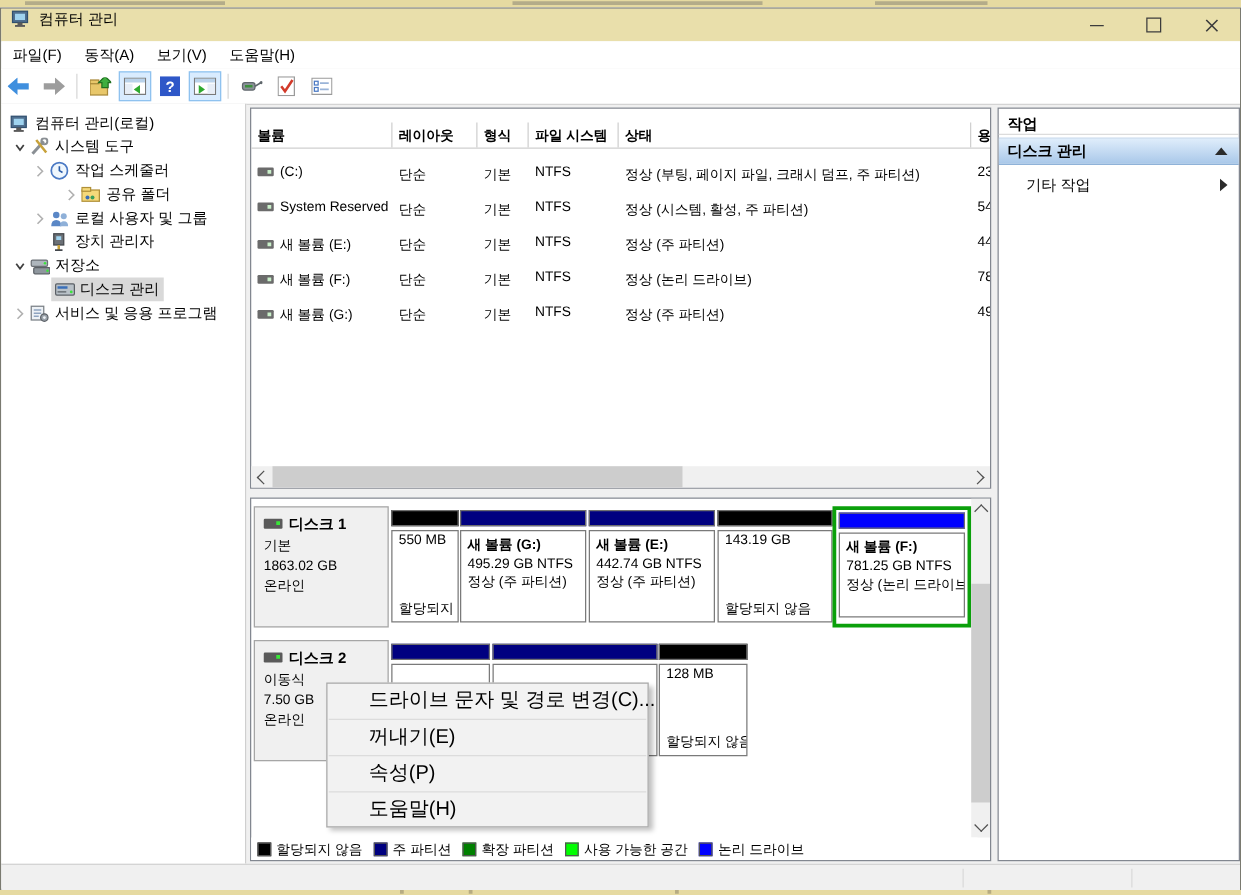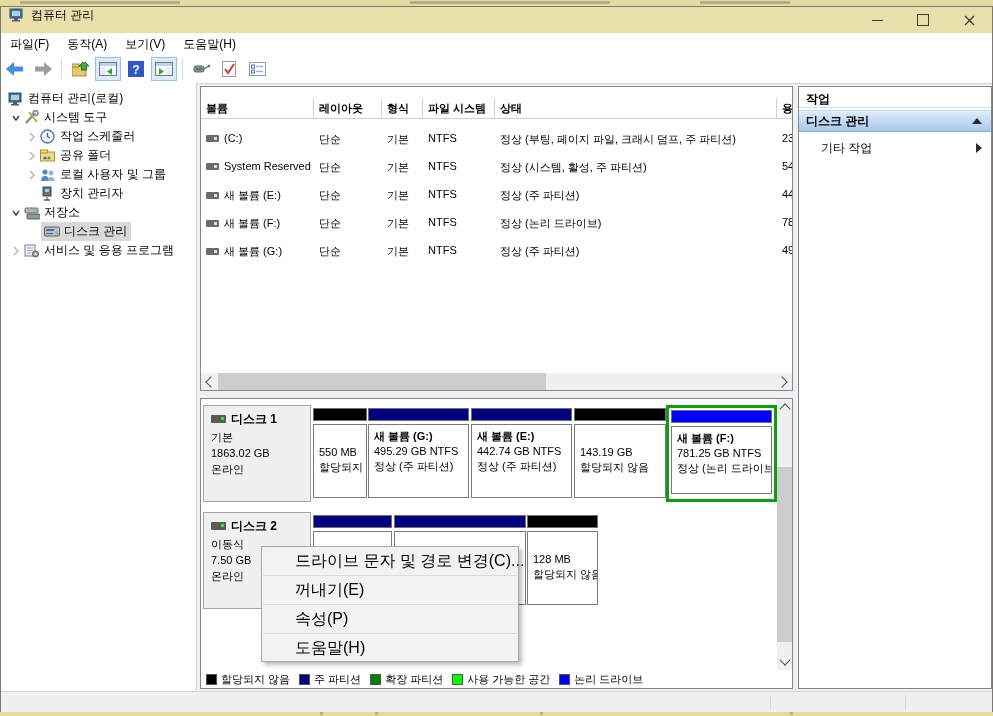--- a/index.html
+++ b/index.html
@@ -72,21 +72,21 @@
   .a-down{transform:rotate(45deg);margin-bottom:3px;}
 
   .diskrow{position:absolute;left:0;width:576px;height:97px;}
   .disklabel{position:absolute;left:2px;top:0;width:108px;height:97px;background:#f0f0f0;border:1px solid #a6a6a6;box-sizing:border-box;padding:5px 0 0 7px;font-size:11px;line-height:16px;}
   .diskname{font-weight:bold;font-size:12px;display:flex;align-items:center;gap:5px;margin-bottom:2px;}
   .dico{display:inline-block;width:15px;height:8px;background:#5a5a5a;border-radius:1px;position:relative;}
   .dico:after{content:"";position:absolute;right:2px;top:2px;width:3px;height:3px;background:#39e639;}
   .part{position:absolute;top:0;height:97px;box-sizing:border-box;}
   .pbar{margin-top:3px;height:13px;border:1px solid #6f6f6f;box-sizing:border-box;}
   .pbody{margin-top:3px;height:74px;border:1px solid #7a7a7a;background:#fff;box-sizing:border-box;padding:4px 2px 2px 5px;font-size:11px;line-height:15px;overflow:hidden;white-space:nowrap;}
-  .pbody.center{display:flex;flex-direction:column;justify-content:center;padding-top:0;}
+  .pbody.center{display:flex;flex-direction:column;justify-content:space-between;padding-top:0;}
   .ptitle{font-weight:bold;}
   .extframe{border:3px solid #0ba00b;padding:1px 2px;}
   .extframe .pbar{margin-top:1px;}
   .extframe .pbody{height:68px;}
 
   .legend{position:absolute;left:0;top:271px;width:576px;height:18px;display:flex;align-items:center;padding-left:5px;font-size:11px;gap:9px;background:#fff;}
   .litem{display:flex;align-items:center;gap:4px;white-space:nowrap;}
   .lsq{width:11px;height:11px;display:inline-block;border:1px solid #555;box-sizing:border-box;}
 
   
@@ -250,21 +250,21 @@
             </svg>
           </span>
         <span class="ticon">
             <svg width="15" height="15">
               <circle cx="7.5" cy="7.5" r="6.5" fill="#eef6fd" stroke="#4a79c4" stroke-width="1.4"></circle>
               <path d="M7.5 4 V7.5 L10 9" stroke="#2b5ca8" stroke-width="1.3" fill="none"></path>
             </svg>
           </span>
         <span>작업 스케줄러</span>
       </div>
-      <div class="trow" style="padding-left:24px;">
+      <div class="trow" style="padding-left:24px;margin-left:25px;">
         <span class="chev">
             <svg width="10" height="10">
               <polyline points="3,1 7,5 3,9" fill="none" stroke="#b0b0b0" stroke-width="1.3"></polyline>
             </svg>
           </span>
         <span class="ticon">
             <svg width="16" height="13">
               <rect x="0.5" y="3" width="14" height="9" fill="#f5d97a" stroke="#b09038"></rect>
               <rect x="0.5" y="1" width="7" height="3" fill="#f5d97a" stroke="#b09038"></rect>
               <circle cx="5" cy="9" r="1.6" fill="#3a6fb8"></circle>

